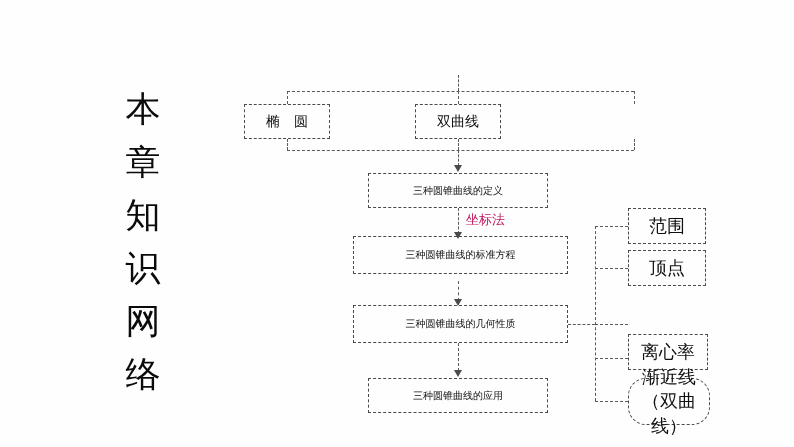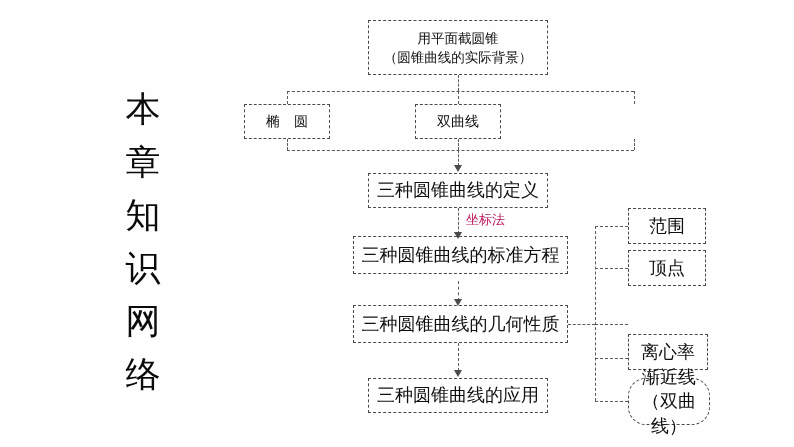--- a/index.html
+++ b/index.html
@@ -42,21 +42,21 @@
   .node {
     position: absolute;
     box-sizing: border-box;
     border: 1px dashed #4a4a4a;
     background: transparent;
     display: flex;
     align-items: center;
     justify-content: center;
     text-align: center;
     color: #101010;
-    font-size: 18px;
+    font-size: 10px;
     line-height: 1.35;
     white-space: pre-line;
     padding: 0 4px;
   }
   .node .txt { display: block; }
   .node.top      { font-size: 13.5px; }
   .node.small    { font-size: 14px; }
   .node.rightcol { font-size: 18px; }
   
   .spaced { letter-spacing: 14px; text-indent: 14px; }
@@ -98,24 +98,20 @@
 
   <div id="chapter-title">
     <span class="ch">本</span>
     <span class="ch">章</span>
     <span class="ch">知</span>
     <span class="ch">识</span>
     <span class="ch">网</span>
     <span class="ch">络</span>
   </div>
 
-  <div class="node top" style="left:368px; top:20px; width:180px; height:55px; flex-direction:column;">
-    <span class="txt">用平面截圆锥</span>
-    <span class="txt">（圆锥曲线的实际背景）</span>
-  </div>
 
   <div class="line dashedv" style="left:458px; top:75px; height:16px;"></div>
 
   <div class="line dashedh" style="left:287px; top:91px; width:347px;"></div>
 
   <div class="line dashedv" style="left:287px; top:91px; height:13px;"></div>
   <div class="line dashedv" style="left:458px; top:91px; height:13px;"></div>
   <div class="line dashedv" style="left:634px; top:91px; height:13px;"></div>
 
   <div class="node small" style="left:244px; top:104px; width:86px; height:35px;">

